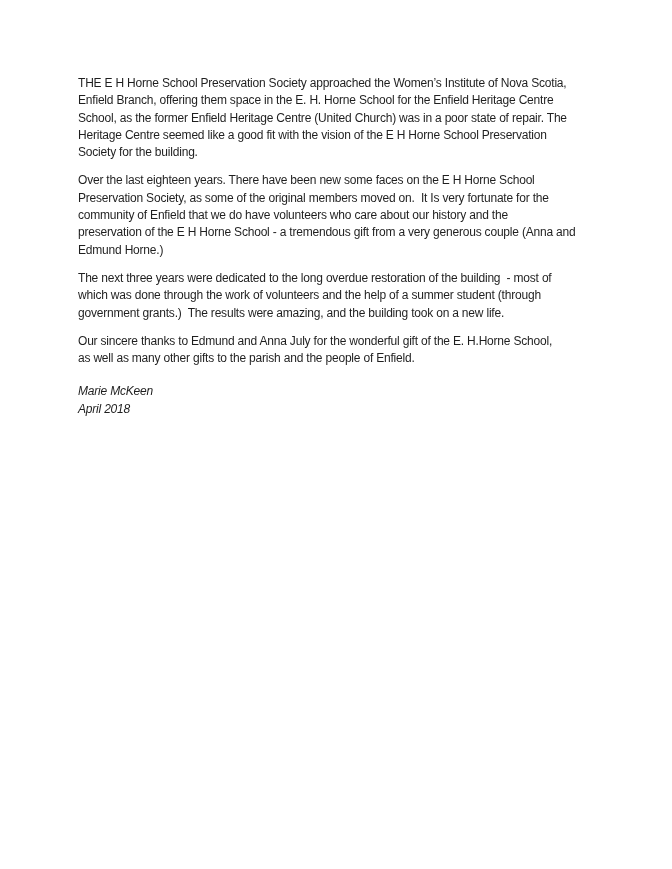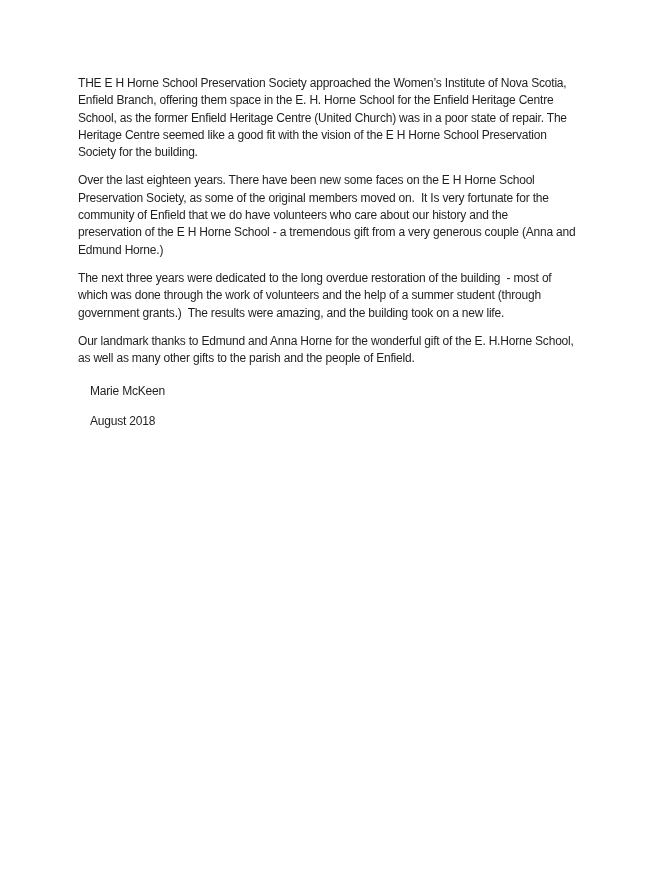--- a/index.html
+++ b/index.html
@@ -22,40 +22,41 @@
     color: #1f1f1f;
   }
   .page p {
     margin: 0 0 11px 0;
     white-space: pre; 
   }
   .signature {
     margin-top: 16px;
   }
   .signature p {
-    margin: 12px;
+    margin: 0;
+    font-style: italic;
   }
 </style>
 </head>
 <body>
 
 <div class="page">
   <p>THE E H Horne School Preservation Society approached the Women’s Institute of Nova Scotia,
 Enfield Branch, offering them space in the E. H. Horne School for the Enfield Heritage Centre
 School, as the former Enfield Heritage Centre (United Church) was in a poor state of repair. The
 Heritage Centre seemed like a good fit with the vision of the E H Horne School Preservation
 Society for the building.</p>
   <p>Over the last eighteen years. There have been new some faces on the E H Horne School
 Preservation Society, as some of the original members moved on.  It Is very fortunate for the
 community of Enfield that we do have volunteers who care about our history and the
 preservation of the E H Horne School - a tremendous gift from a very generous couple (Anna and
 Edmund Horne.)</p>
   <p>The next three years were dedicated to the long overdue restoration of the building  - most of
 which was done through the work of volunteers and the help of a summer student (through
 government grants.)  The results were amazing, and the building took on a new life.</p>
-  <p>Our landmark thanks to Edmund and Anna Horne for the wonderful gift of the E. H.Horne School,
+  <p>Our sincere thanks to Edmund and Anna July for the wonderful gift of the E. H.Horne School,
 as well as many other gifts to the parish and the people of Enfield.</p>
 
   <div class="signature">
     <p>Marie McKeen</p>
-    <p>August 2018</p>
+    <p>April 2018</p>
   </div>
 </div>
 
 </body></html>

